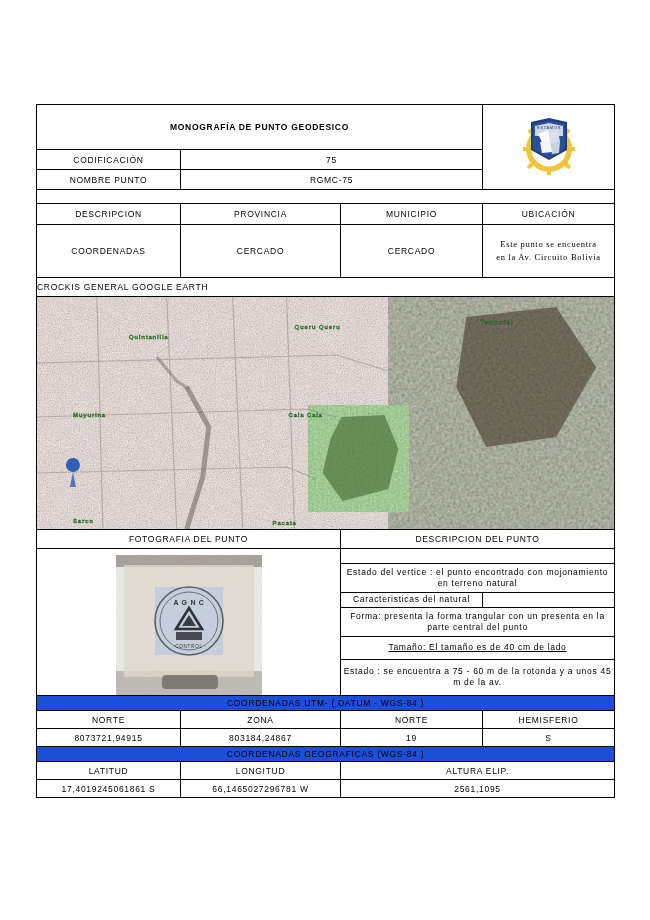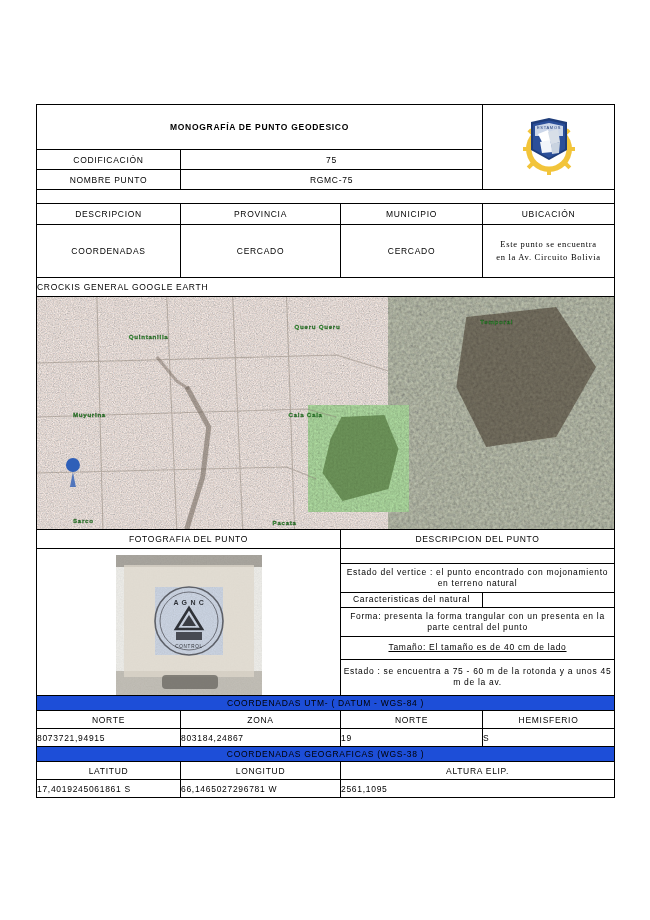--- a/index.html
+++ b/index.html
@@ -163,21 +163,21 @@
     font-weight: normal;
   }
   .coord-head {
     height: 17px;
     text-align: center;
     font-size: 8.5px;
     letter-spacing: 1.4px;
   }
   .coord-val {
     height: 17px;
-    text-align: left;
+    text-align: center;
     font-size: 8.2px;
     letter-spacing: 0.3px;
   }
 </style>
 </head>
 <body>
 
 <div id="sheet">
 
   <table class="doc">
@@ -406,21 +406,21 @@
     </tr>
 
     <tr>
       <td class="coord-val">8073721,94915</td>
       <td class="coord-val">803184,24867</td>
       <td class="coord-val">19</td>
       <td class="coord-val">S</td>
     </tr>
 
     <tr>
-      <td class="orange-bar" colspan="4">COORDENADAS  GEOGRAFICAS  (WGS-38 )</td>
+      <td class="orange-bar" colspan="4">COORDENADAS  GEOGRAFICAS  (WGS-84 )</td>
     </tr>
 
     <tr>
       <td class="coord-head">LATITUD</td>
       <td class="coord-head">LONGITUD</td>
       <td class="coord-head" colspan="2">ALTURA ELIP.</td>
     </tr>
 
     <tr>
       <td class="coord-val">17,4019245061861 S</td>

